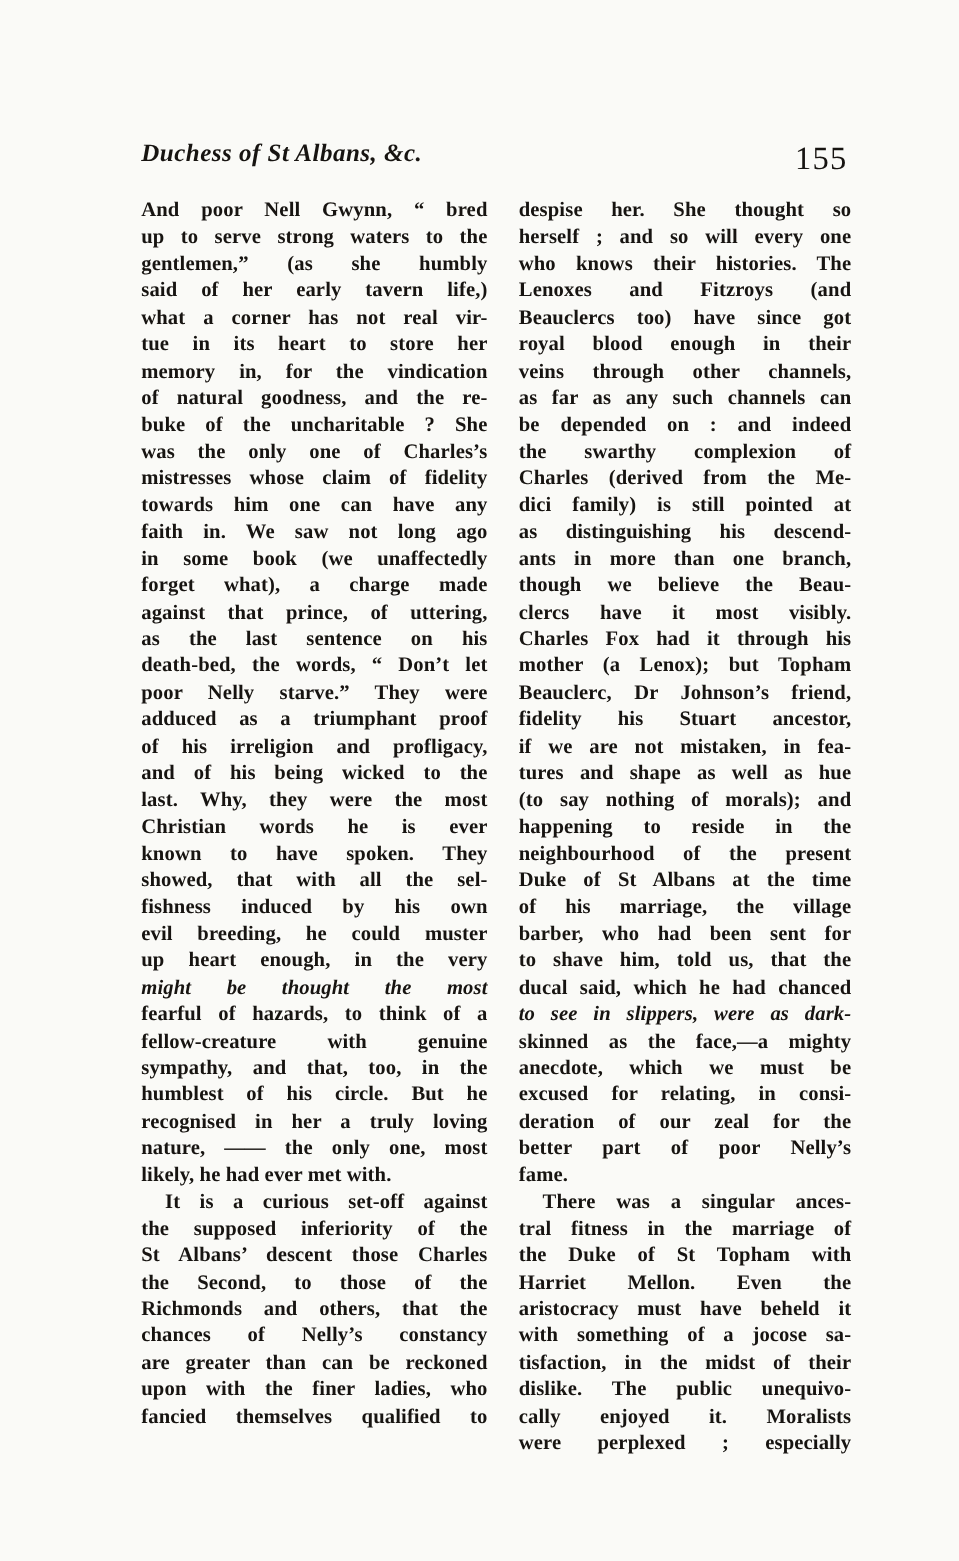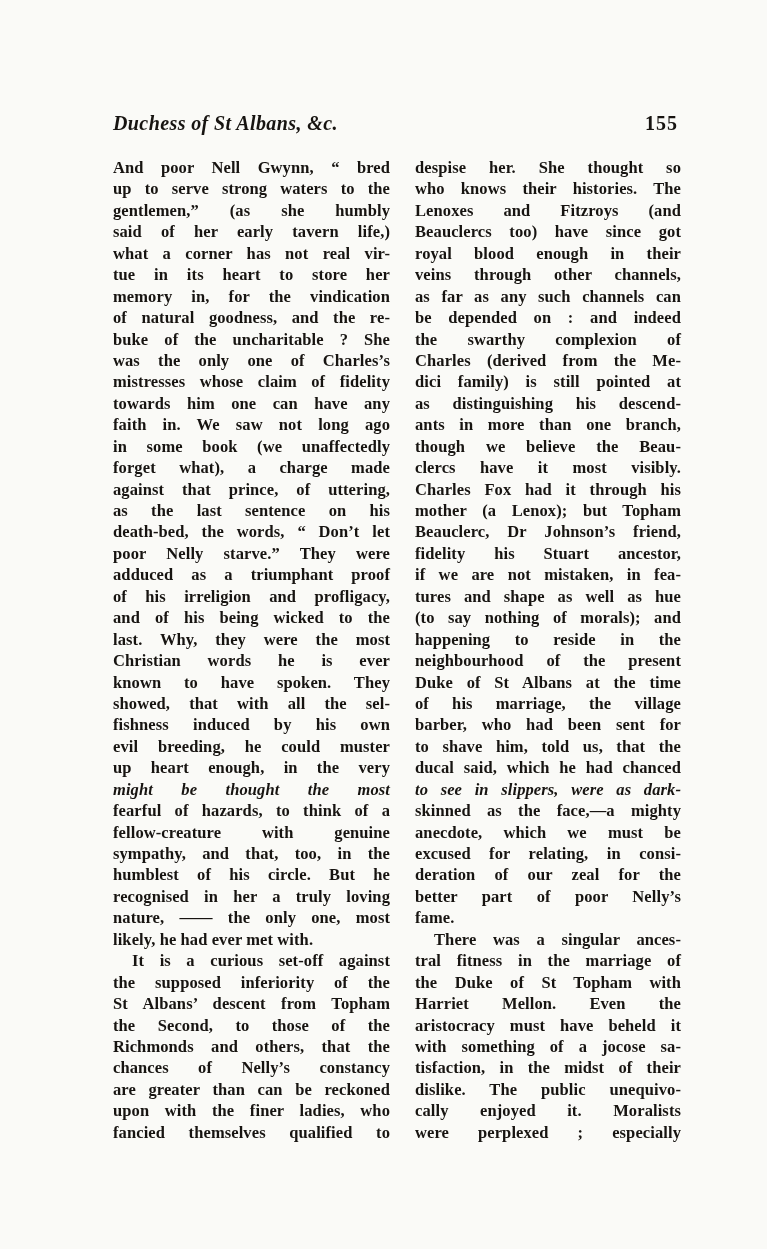--- a/index.html
+++ b/index.html
@@ -27,22 +27,22 @@
     position:absolute;
     left:0;right:0;
     font-style:italic;
     font-weight:bold;
     font-size:20px;
     letter-spacing:0.4px;
   }
   .head-page-number{
     position:absolute;
     right:2px;top:0;
-    font-weight:bold;
-    font-size:20px;
+    font-weight:normal;
+    font-size:26px;
     letter-spacing:1px;
   }
   .col{
     position:absolute;
     top:157px;
   }
   .col-left{left:113px;width:277px;}
   .col-right{left:415px;width:266px;}
   .tline{
     height:21.45px;
@@ -108,31 +108,32 @@
       <div class="tline italic">might be thought the most</div>
       <div class="tline">fearful of hazards, to think of a</div>
       <div class="tline">fellow-creature with genuine</div>
       <div class="tline">sympathy, and that, too, in the</div>
       <div class="tline">humblest of his circle. But he</div>
       <div class="tline">recognised in her a truly loving</div>
       <div class="tline">nature, —— the only one, most</div>
       <div class="tline end">likely, he had ever met with.</div>
       <div class="tline indent">It is a curious set-off against</div>
       <div class="tline">the supposed inferiority of the</div>
-      <div class="tline">St Albans’ descent from Topham</div>
+      <div class="tline">St Albans’ descent those Charles</div>
       <div class="tline">the Second, to those of the</div>
       <div class="tline">Richmonds and others, that the</div>
       <div class="tline">chances of Nelly’s constancy</div>
       <div class="tline">are greater than can be reckoned</div>
       <div class="tline">upon with the finer ladies, who</div>
       <div class="tline">fancied themselves qualified to</div>
     </div>
 
   <div id="right-col" class="col col-right">
       <div class="tline">despise her. She thought so</div>
+      <div class="tline">herself ; and so will every one</div>
       <div class="tline">who knows their histories. The</div>
       <div class="tline">Lenoxes and Fitzroys (and</div>
       <div class="tline">Beauclercs too) have since got</div>
       <div class="tline">royal blood enough in their</div>
       <div class="tline">veins through other channels,</div>
       <div class="tline">as far as any such channels can</div>
       <div class="tline">be depended on : and indeed</div>
       <div class="tline">the swarthy complexion of</div>
       <div class="tline">Charles (derived from the Me-</div>
       <div class="tline">dici family) is still pointed at</div>

